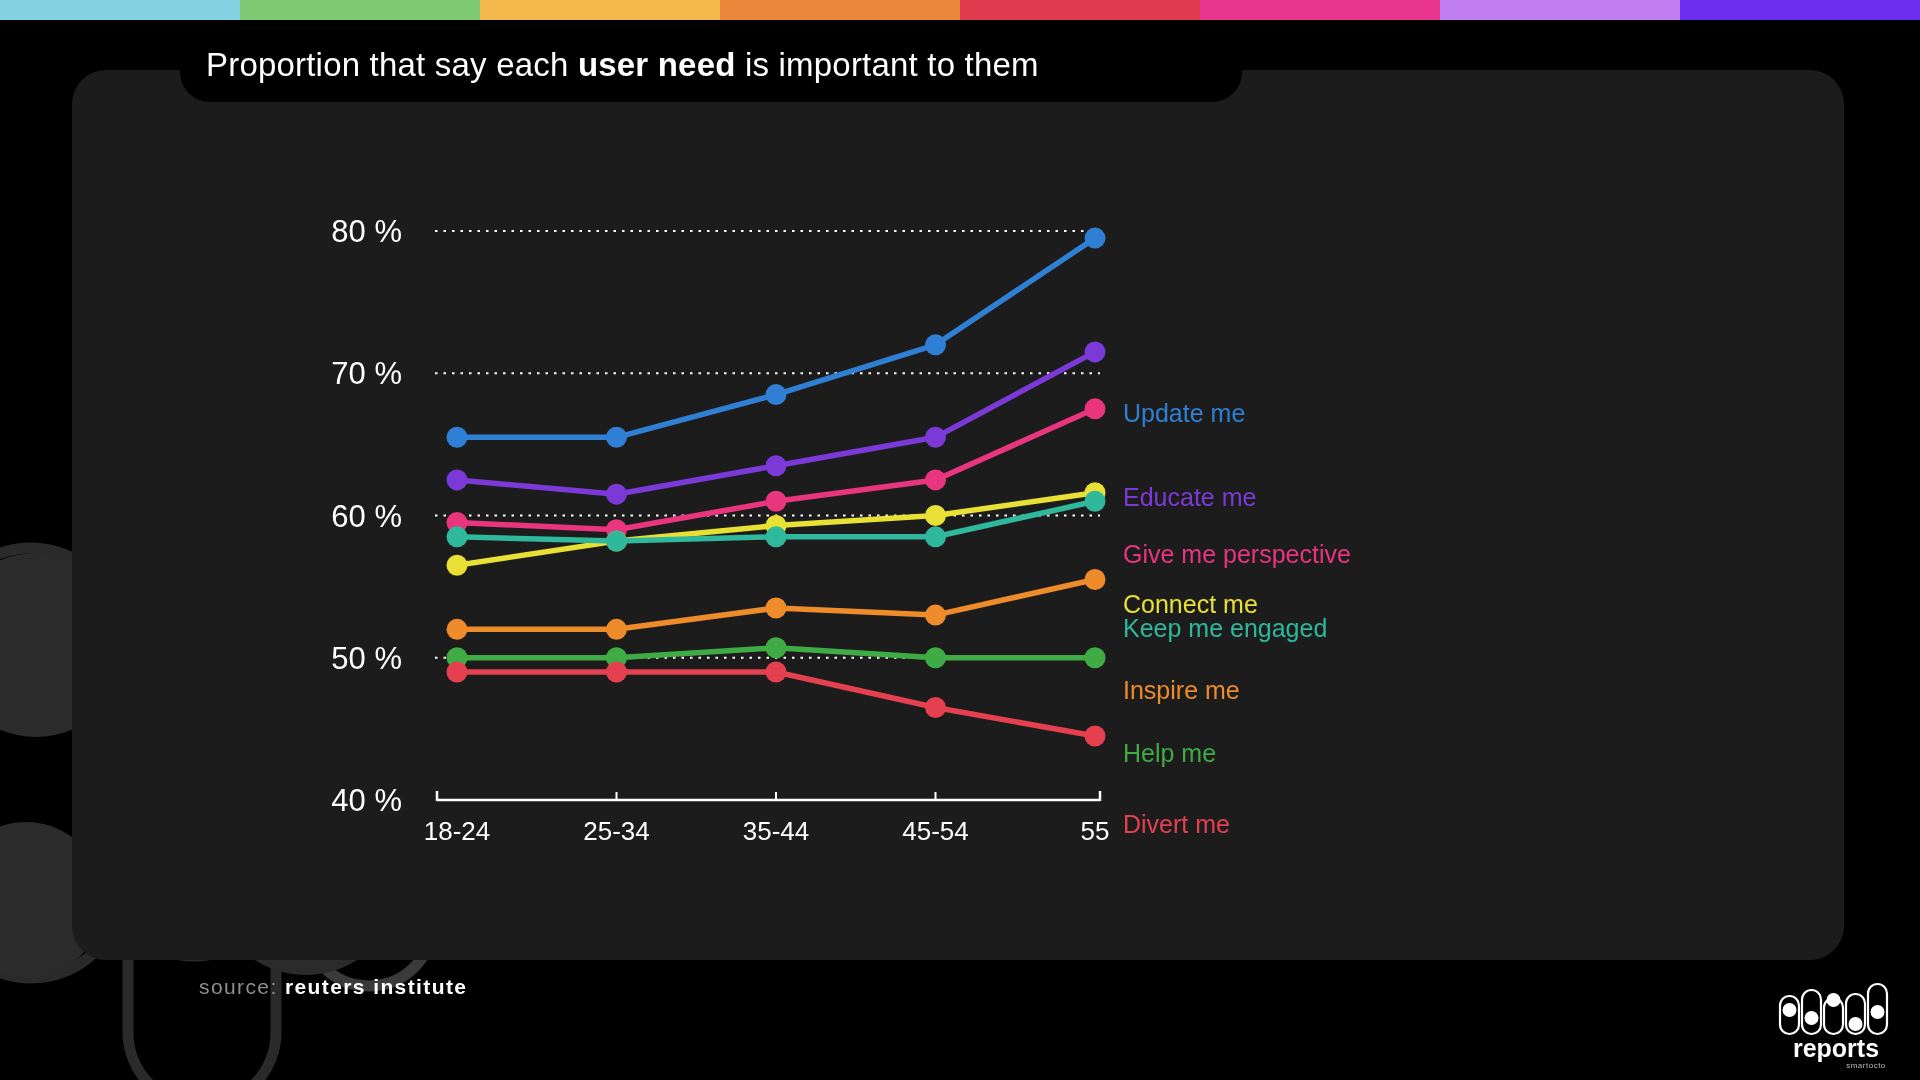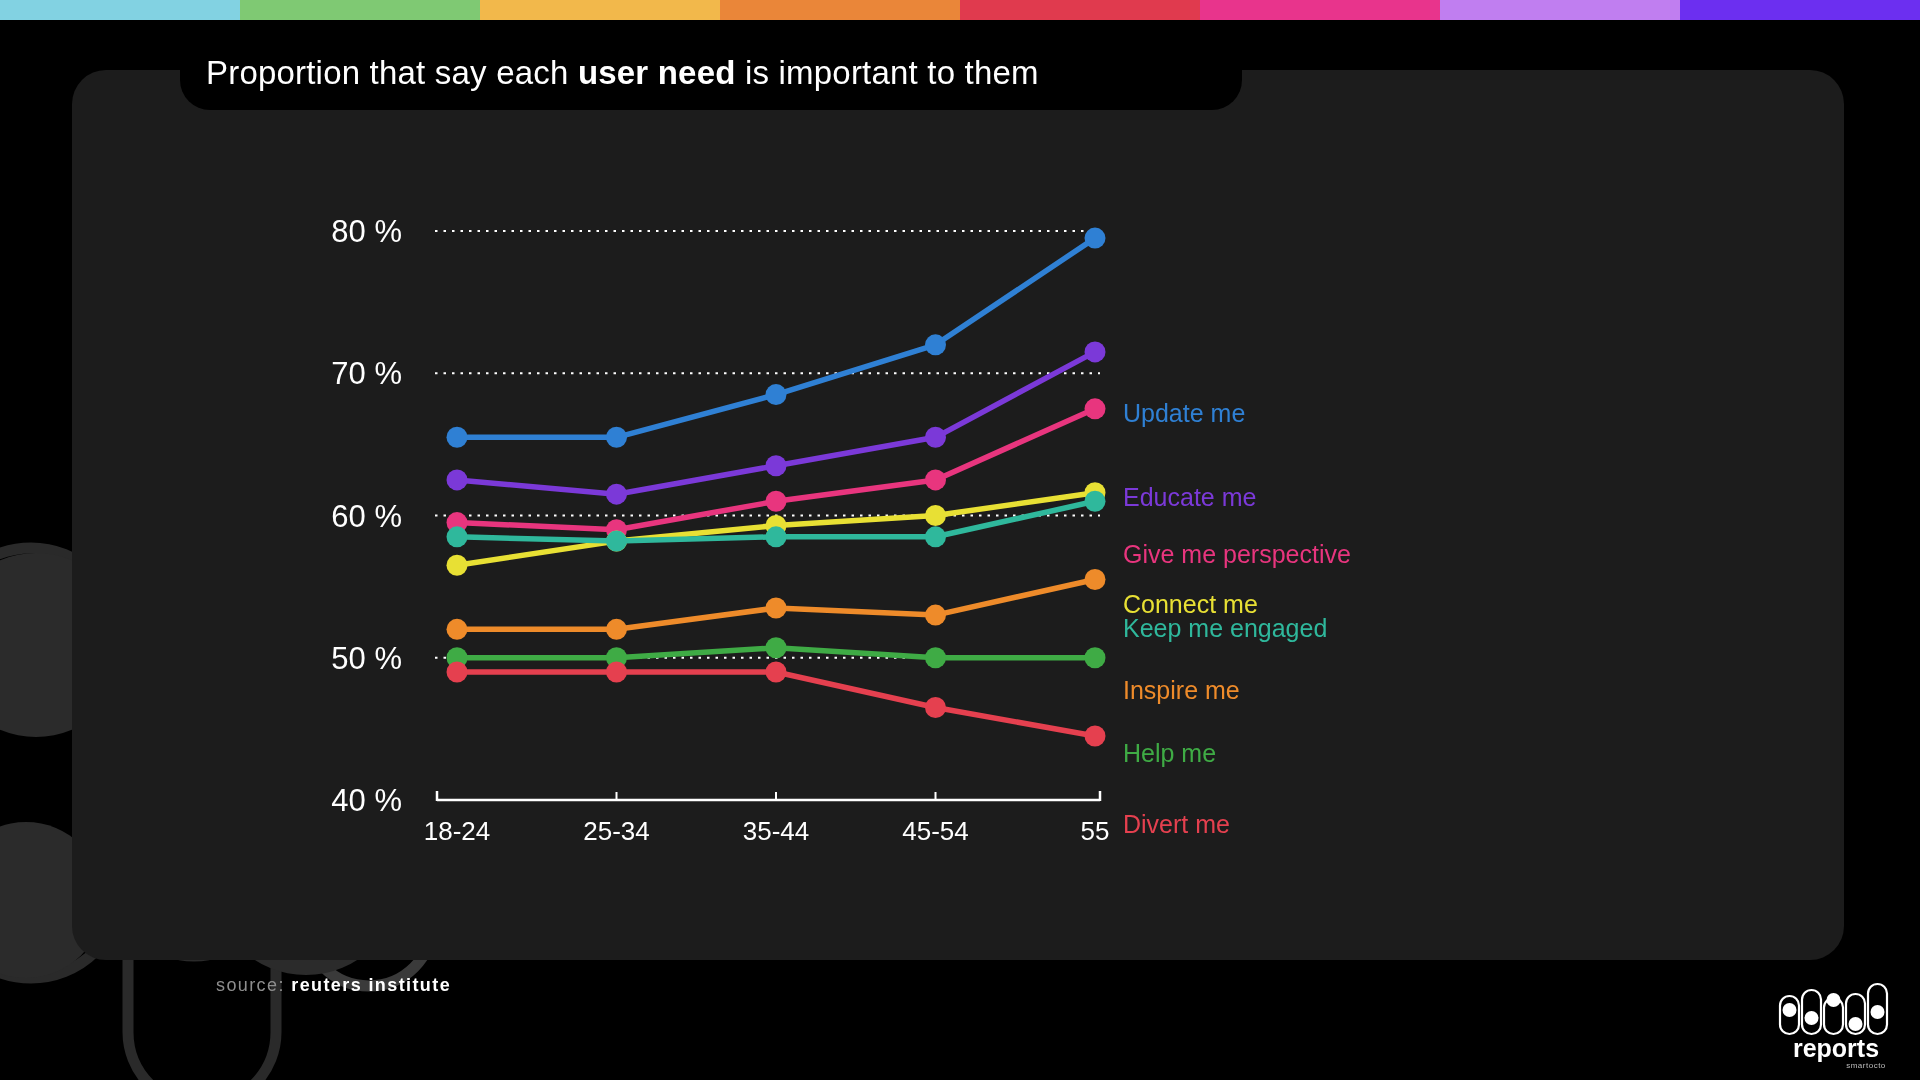--- a/index.html
+++ b/index.html
@@ -19,21 +19,21 @@
   #bg-deco{position:absolute;left:0;top:0;width:1920px;height:1080px;pointer-events:none;}
 
   
   #chart-card{
     position:absolute;left:72px;top:70px;width:1772px;height:890px;
     background:#1c1c1c;border-radius:34px;overflow:hidden;
   }
 
   
   #title-pill{
-    position:absolute;left:180px;top:36px;width:1062px;height:74px;
+    position:absolute;left:180px;top:28px;width:1062px;height:74px;
     background:#000;border-radius:0 0 30px 30px;
     display:flex;align-items:center;
   }
   #title-pill .title-text{
     color:#ffffff;font-size:33px;font-weight:300;letter-spacing:.2px;
     padding-left:26px;white-space:nowrap;
   }
   #title-pill .title-text b{font-weight:700;}
 
   
@@ -48,21 +48,21 @@
     fill:#ffffff;font-size:26px;font-weight:400;text-anchor:middle;
     font-family:"Liberation Sans", sans-serif;
   }
   .serieslabel{
     font-size:25px;font-weight:400;text-anchor:start;
     font-family:"Liberation Sans", sans-serif;
   }
 
   
   #source-line{
-    position:absolute;left:216px;top:975px;font-size:18px;letter-spacing:1.4px;
+    position:absolute;left:199px;top:975px;font-size:21px;letter-spacing:1.4px;
     color:#cfcfcf;white-space:nowrap;
   }
   #source-line .src-key{color:#8e8e8e;}
   #source-line .src-val{color:#ffffff;font-weight:700;}
 
   
   #brand-logo{position:absolute;right:22px;bottom:10px;width:124px;height:92px;}
 </style>
 </head>
 <body>

